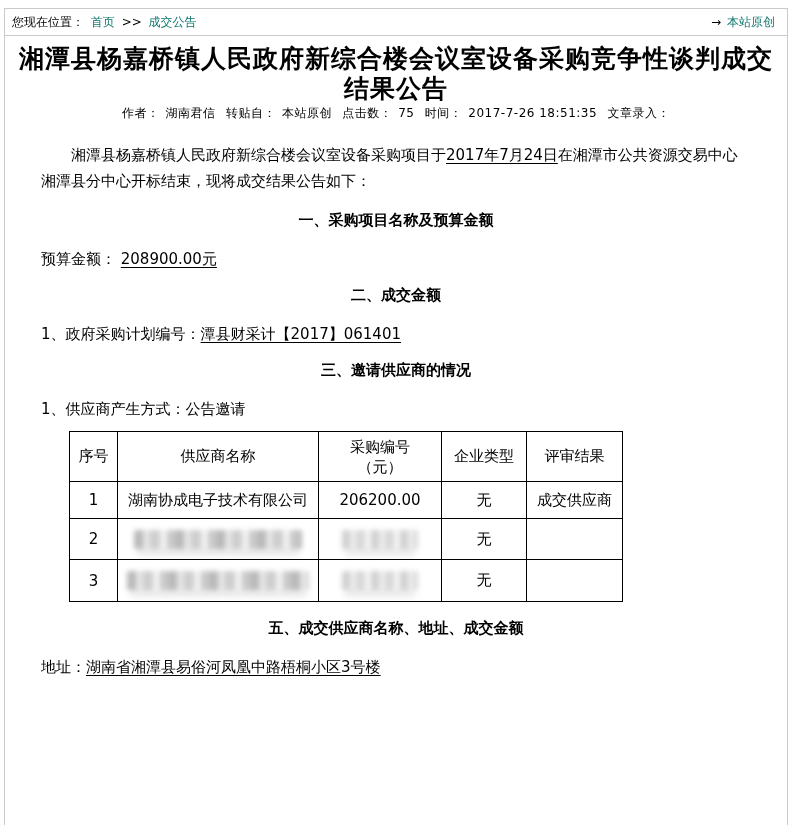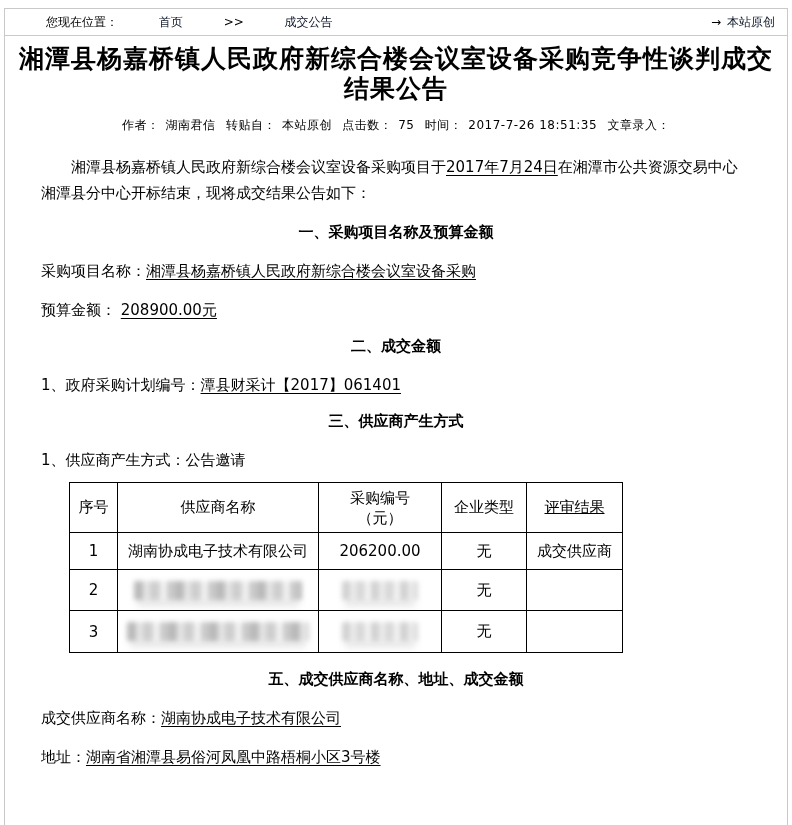--- a/index.html
+++ b/index.html
@@ -11,30 +11,30 @@
   .frame{
     position:absolute;left:4px;right:4px;top:8px;bottom:-3px;
     border:1px solid #c9c9c9;background:#fff;
   }
   
   .breadcrumb-bar{
     height:26px;border-bottom:1px solid #c9c9c9;
     display:flex;align-items:center;justify-content:space-between;
     padding:0 12px 0 7px;font-size:12px;
   }
-  .bc-left span,.bc-left a{margin-right:3px;margin-left:34px;}
-  a{color:#0f172a;text-decoration:none;cursor:pointer;}
+  .bc-left span,.bc-left a{margin-right:3px;}
+  a{color:#0f766e;text-decoration:none;cursor:pointer;}
   .bc-right{display:flex;align-items:center;gap:6px;}
   
   .title{
     margin:8px 6px 0;font-size:25px;line-height:30px;font-weight:bold;
     text-align:center;letter-spacing:1px;
   }
   .meta{
-    margin-top:13px;text-align:center;font-size:12px;color:#000;
+    margin-top:1px;text-align:center;font-size:12px;color:#000;
     letter-spacing:0.5px;
   }
   .meta span{margin:0 3px;}
   
   .content{padding:0 36px;}
   .line{margin:20px 0 0;font-size:15px;line-height:19px;}
   .intro{line-height:26px;text-indent:2em;}
   .sec{margin:17px 0 0;font-size:15px;font-weight:bold;line-height:19px;text-align:center;}
   .u{text-decoration:underline;text-underline-offset:3px;}
   
@@ -42,21 +42,21 @@
     margin:12px 0 0 28px;border-collapse:collapse;table-layout:fixed;
   }
   .neg-table td{
     border:1px solid #000;text-align:center;vertical-align:middle;
     font-size:15px;padding:0 2px;overflow:hidden;
   }
   .c-no{width:43px;}
   .c-sup{width:196px;}
   .c-price{width:118px;}
   .c-type{width:80px;}
-  .c-res{width:91px;text-decoration:underline;}
+  .c-res{width:91px;}
   .tr-head{height:50px;}
   .tr-r1{height:37px;}
   .tr-r2{height:41px;}
   .tr-r3{height:42px;}
   .hdr-line{display:block;line-height:20px;}
   
   .redacted{
     display:inline-block;height:19px;border-radius:2px;
     filter:blur(2.5px);opacity:.8;vertical-align:middle;
     background:repeating-linear-gradient(90deg,
@@ -95,27 +95,26 @@
     <span>点击数：</span><span>75</span>
     <span>时间：</span><span>2017-7-26 18:51:35</span>
     <span>文章录入：</span>
   </div>
 
   <div class="content">
 
     <p class="line intro"><span>湘潭县杨嘉桥镇人民政府新综合楼会议室设备采购项目于</span><span class="u">2017年7月24日</span><span>在湘潭市公共资源交易中心湘潭县分中心开标结束，现将成交结果公告如下：</span></p>
 
     <div class="sec">一、采购项目名称及预算金额</div>
-    <p class="line"><span>采购项目名称：</span><span class="u">湘潭县杨嘉桥镇人民政府新综合楼会议室设备采购</span></p>
     <p class="line"><span>预算金额： </span><span class="u">208900.00元</span></p>
 
     <div class="sec">二、成交金额</div>
     <p class="line"><span>1、政府采购计划编号：</span><span class="u">潭县财采计【2017】061401</span></p>
 
-    <div class="sec">三、供应商产生方式</div>
+    <div class="sec">三、邀请供应商的情况</div>
     <p class="line"><span>1、供应商产生方式：</span><span>公告邀请</span></p>
 
 
     <table class="neg-table">
       <tbody>
           <tr class="tr-head">
         <td class="c-no">序号</td>
         <td class="c-sup">供应商名称</td>
         <td class="c-price">
               <span class="hdr-line">采购编号</span>
@@ -142,17 +141,16 @@
         <td>3</td>
         <td><div class="redacted red-sup3"></div></td>
         <td><div class="redacted red-price"></div></td>
         <td>无</td>
         <td></td>
       </tr>
     </tbody>
       </table>
 
     <div class="sec">五、成交供应商名称、地址、成交金额</div>
-    <p class="line"><span>成交供应商名称：</span><span class="u">湖南协成电子技术有限公司</span></p>
     <p class="line"><span>地址：</span><span class="u">湖南省湘潭县易俗河凤凰中路梧桐小区3号楼</span></p>
 
   </div>
 </div>
 
 </body></html>

